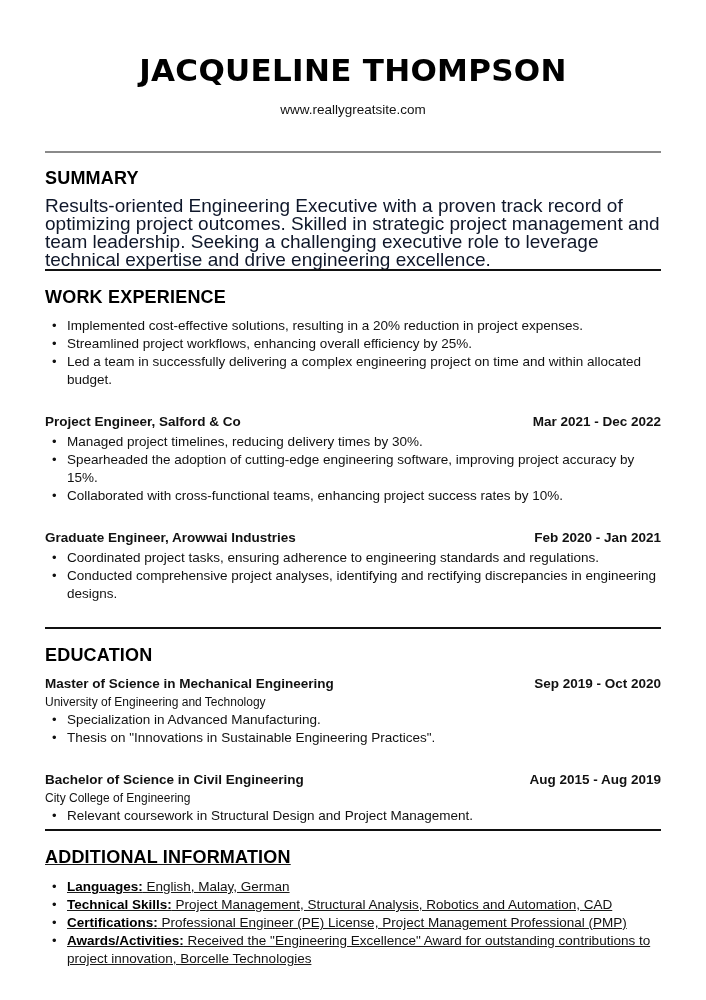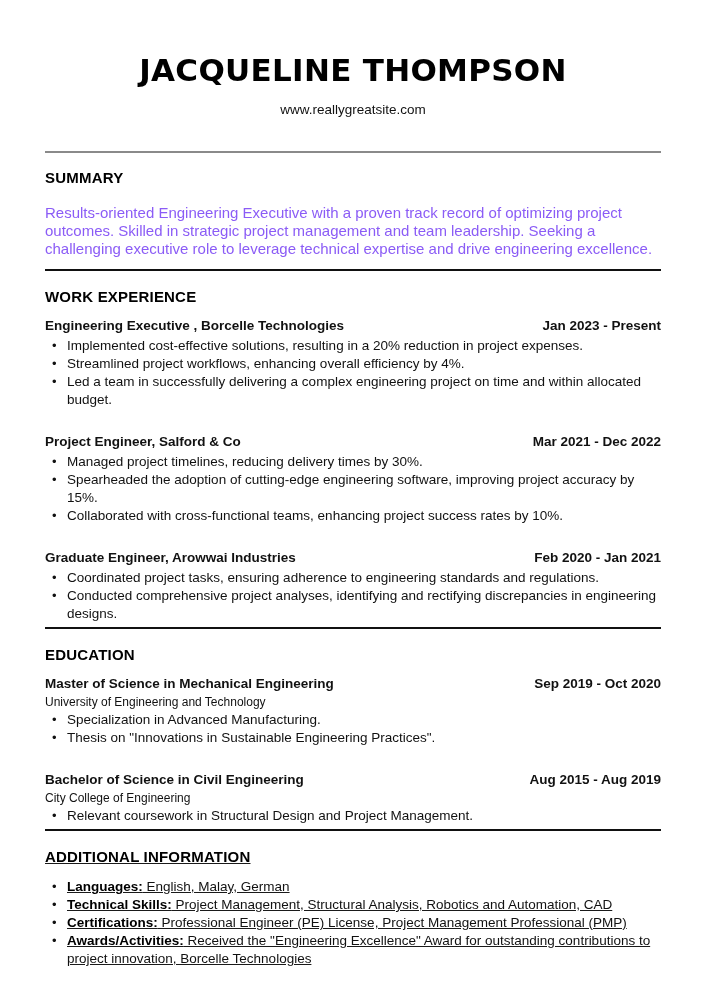--- a/index.html
+++ b/index.html
@@ -14,24 +14,24 @@
     font-family: "DejaVu Sans", sans-serif;
     font-weight: bold; font-size: 31px; letter-spacing: 0.3px;
     color: #000; margin: 0; line-height: 40px;
   }
   .contact { font-size: 13.5px; line-height: 19px; margin-top: 10px; color: #111; }
   .divider { position: absolute; left: 45px; width: 616px; height: 0; }
   .divider.gray { border-top: 2px solid #8a8a8a; }
   .divider.dark { border-top: 2px solid #111; }
   .section { position: absolute; left: 45px; width: 616px; }
   .section-title {
-    font-weight: bold; font-size: 15px; color: #000; margin: 0; line-height: 20px;
+    font-weight: bold; font-size: 18px; color: #000; margin: 0; line-height: 20px;
     letter-spacing: 0.2px;
   }
-  .summary-text { font-size: 15px; line-height: 18px; margin-top: 16px; color: #8b5cf6; }
+  .summary-text { font-size: 19px; line-height: 18px; margin-top: 9px; color: #0f172a; }
   .entry-head {
     display: flex; justify-content: space-between;
     font-size: 13.5px; font-weight: bold; color: #111; line-height: 18px;
   }
   .entry-head .role { font-weight: 600; }
   .sub { font-size: 12px; line-height: 18px; color: #111; }
   ul { margin: 2px 0 0 0; padding: 0 0 0 22px; list-style: none; }
   li {
     position: relative; font-size: 13.5px; line-height: 18px; color: #111; padding-left: 0;
   }
@@ -60,27 +60,23 @@
     <h2 class="section-title">SUMMARY</h2>
     <div class="summary-text">Results-oriented Engineering Executive with a proven track record of optimizing project outcomes. Skilled in strategic project management and team leadership. Seeking a challenging executive role to leverage technical expertise and drive engineering excellence.</div>
   </div>
 
   <div class="divider dark" style="top:269px;"></div>
 
   <div class="section" style="top:287px;">
     <h2 class="section-title">WORK EXPERIENCE</h2>
 
     <div class="entry" style="margin-top:10px;">
-      <div class="entry-head">
-        <span class="role">Engineering Executive , Borcelle Technologies</span>
-        <span>Jan 2023 - Present</span>
-      </div>
       <ul>
         <li>Implemented cost-effective solutions, resulting in a 20% reduction in project expenses.</li>
-        <li>Streamlined project workflows, enhancing overall efficiency by 4%.</li>
+        <li>Streamlined project workflows, enhancing overall efficiency by 25%.</li>
         <li>Led a team in successfully delivering a complex engineering project on time and within allocated budget.</li>
       </ul>
     </div>
 
     <div class="entry">
       <div class="entry-head">
         <span class="role">Project Engineer, Salford &amp; Co</span>
         <span>Mar 2021 - Dec 2022</span>
       </div>
       <ul>

